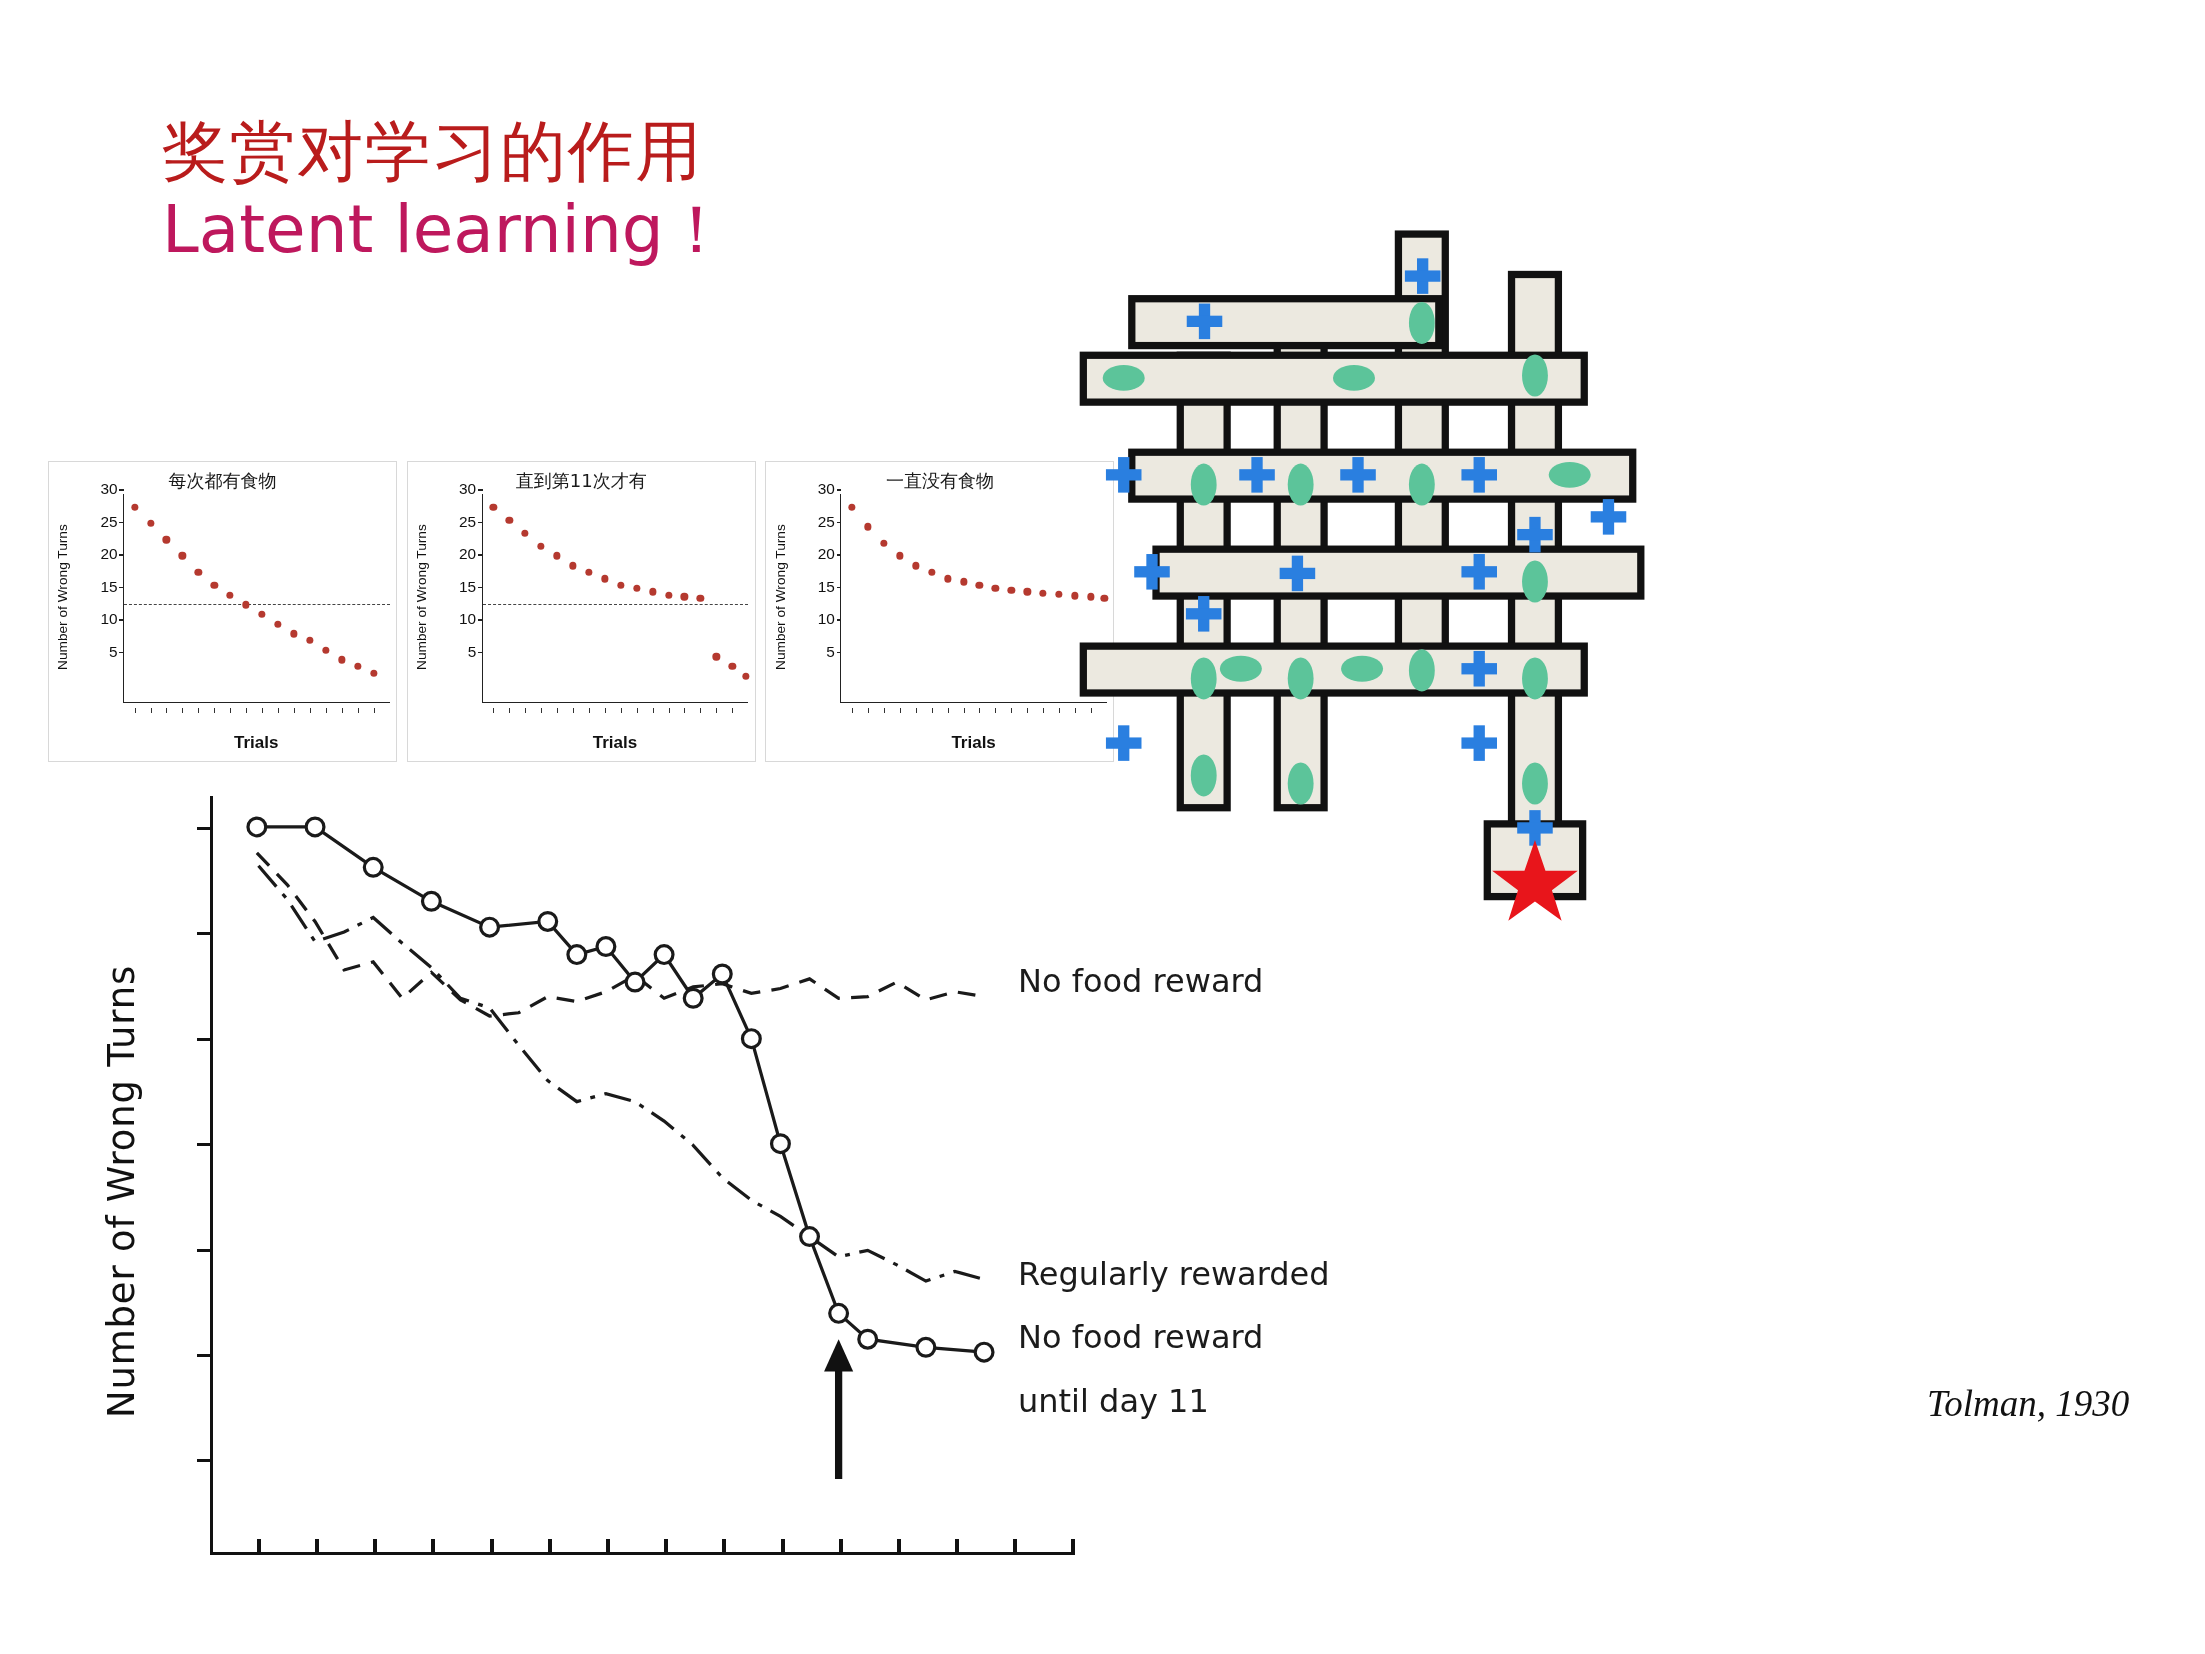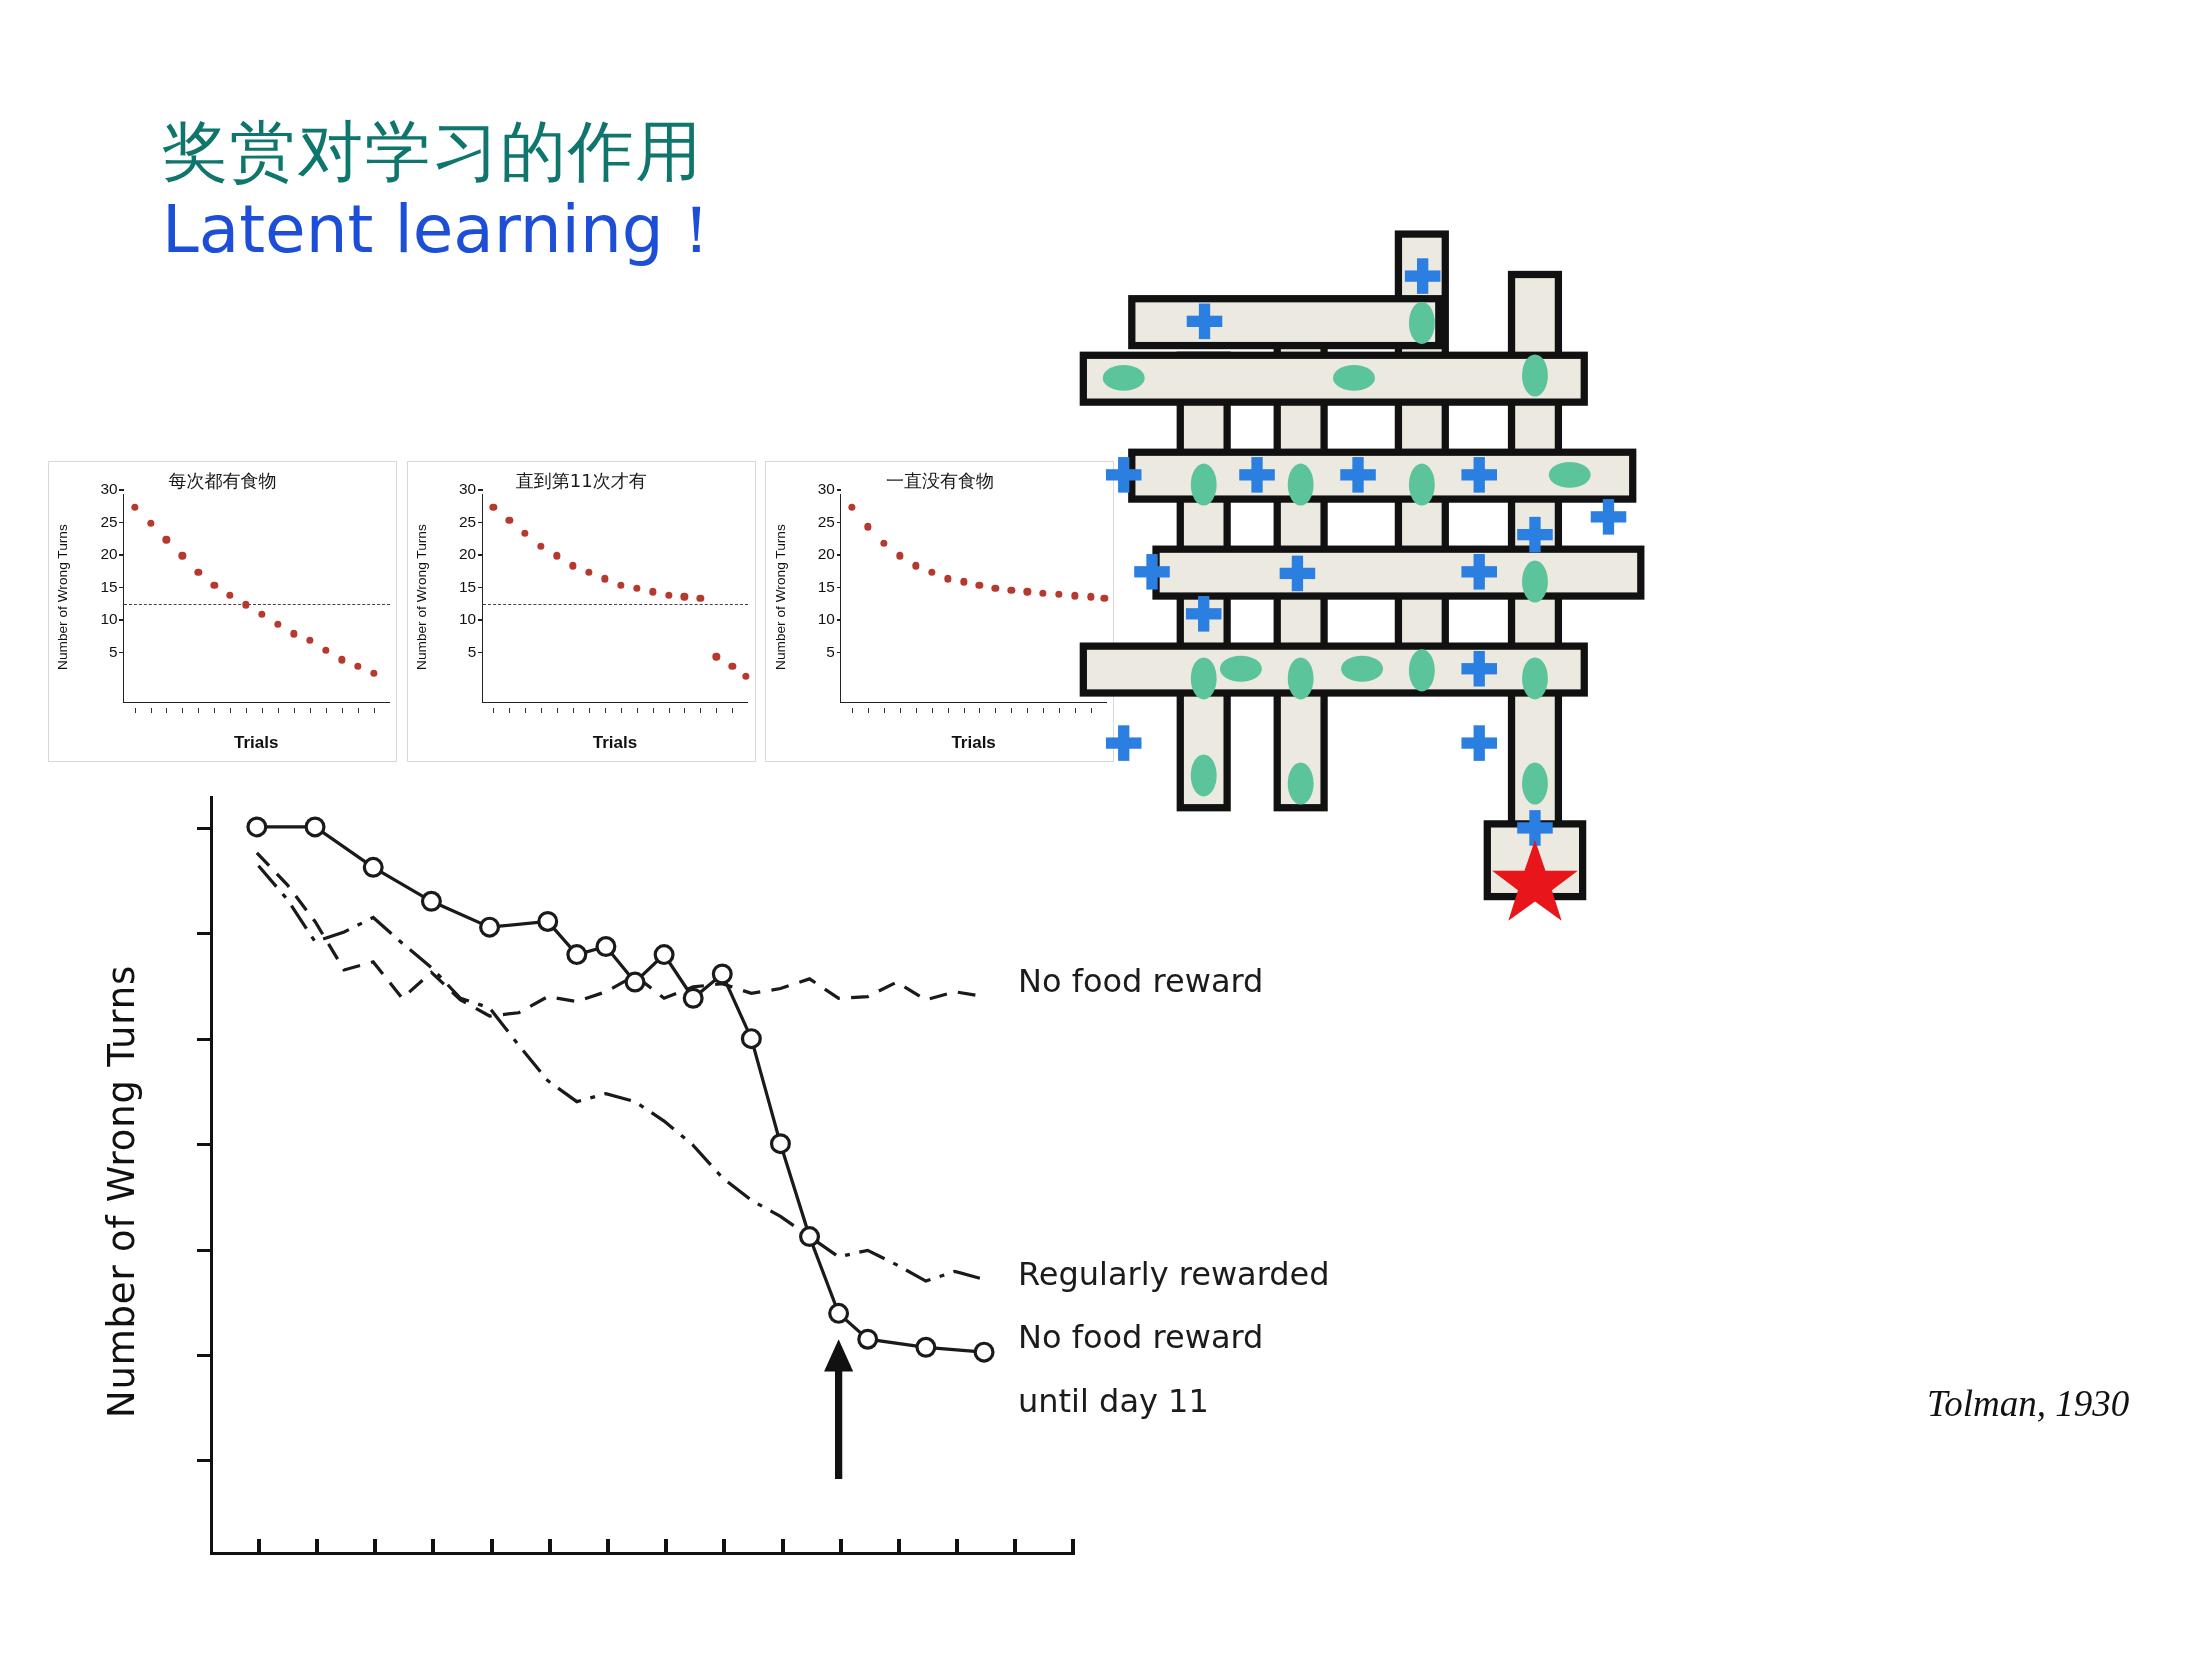--- a/index.html
+++ b/index.html
@@ -24,28 +24,28 @@
     position: absolute;
     left: 162px;
     top: 113px;
     line-height: 1.18;
   }
   .title-cn {
     font-size: 66px;
     font-family: "DejaVu Sans", sans-serif;
     font-weight: 400;
     letter-spacing: 1.6px;
-    color: #0f766e;
+    color: #b91c1c;
     white-space: nowrap;
   }
   .title-en {
     font-size: 66px;
     font-family: "DejaVu Sans", sans-serif;
     font-weight: 400;
-    color: #1d4ed8;
+    color: #be185d;
     white-space: nowrap;
   }
   
   .mini-row {
     position: absolute;
     left: 48px;
     top: 461px;
     display: flex;
     gap: 9.7px;
   }

